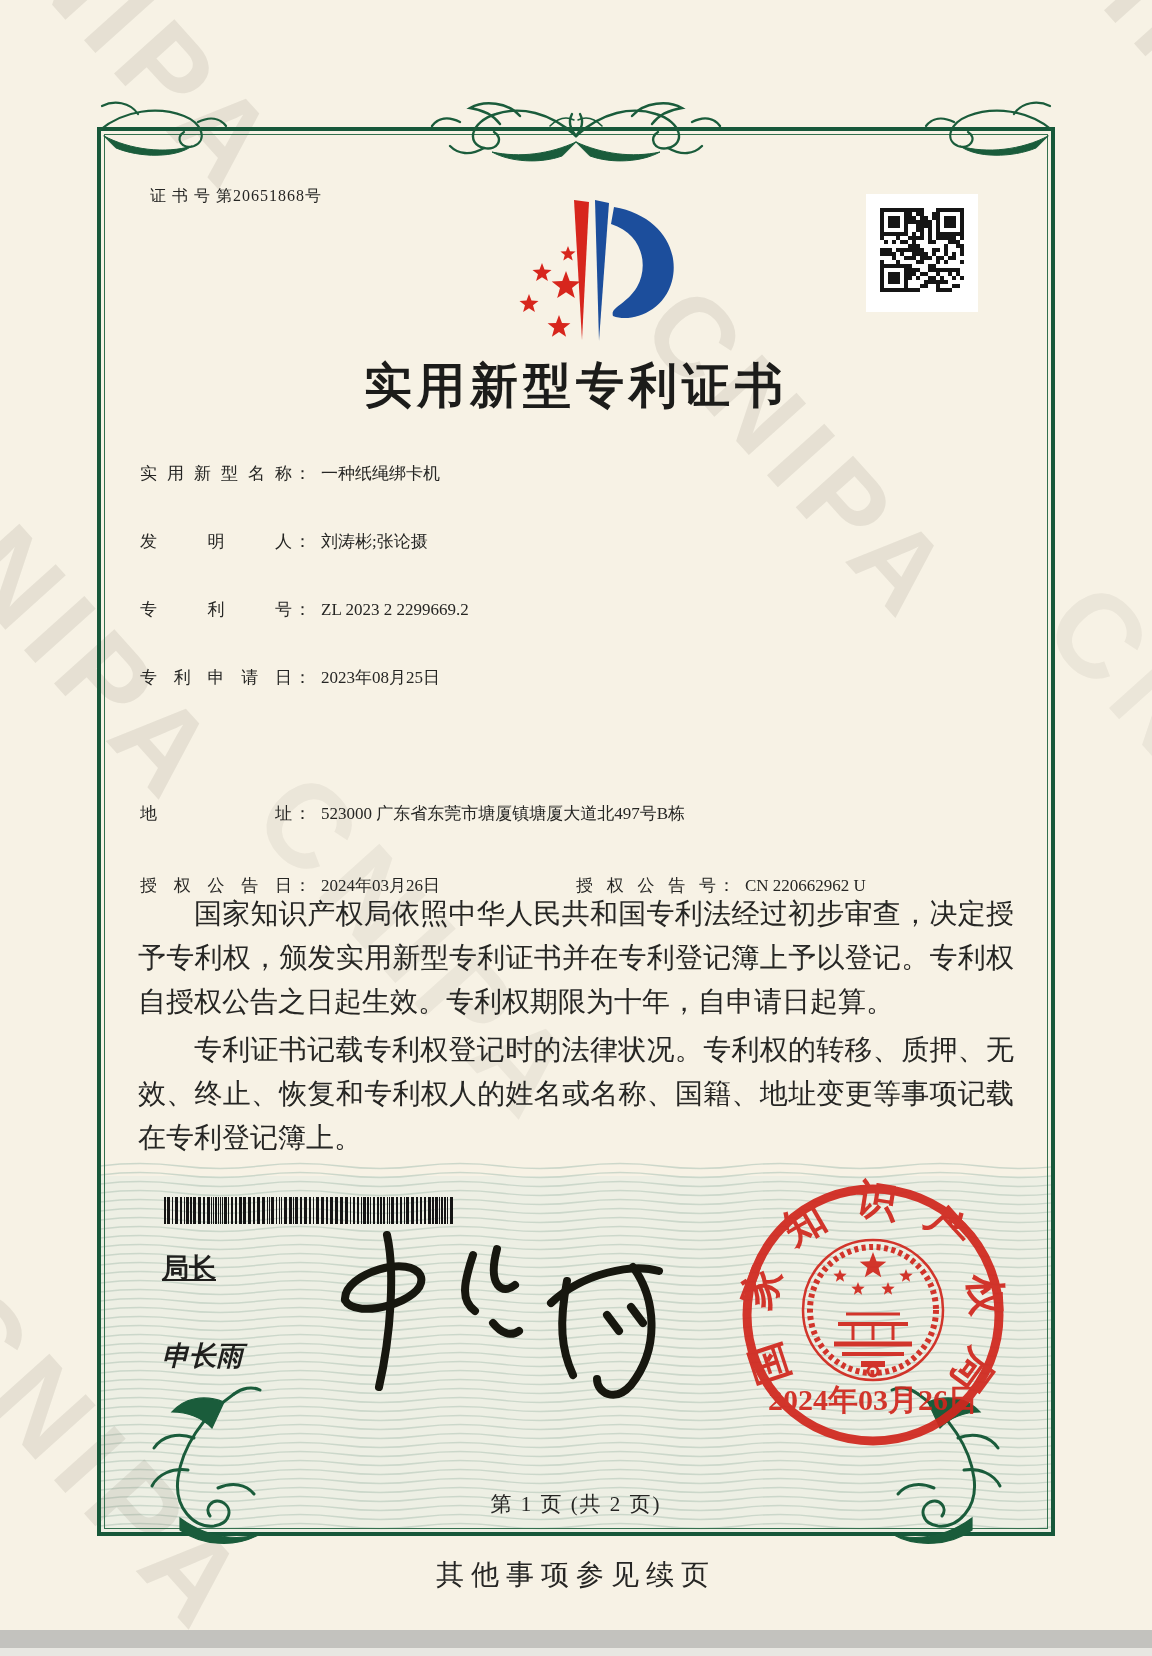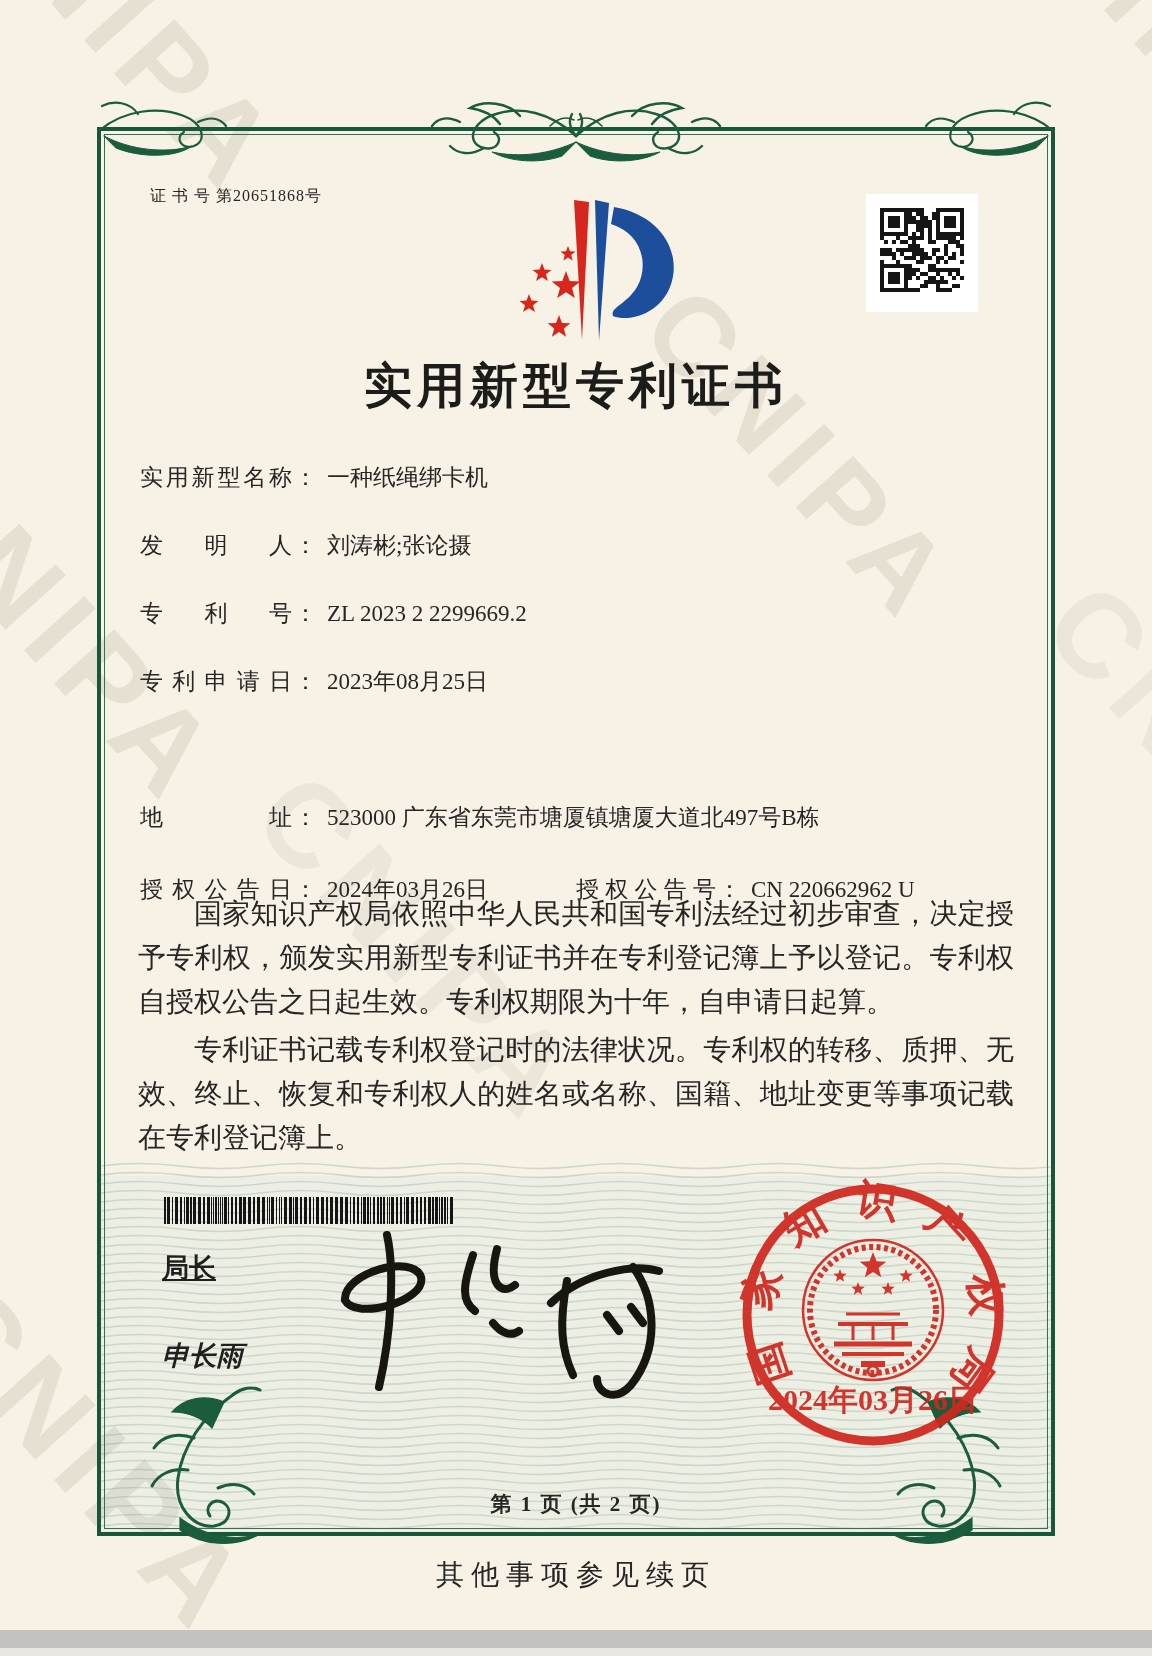--- a/index.html
+++ b/index.html
@@ -14,34 +14,34 @@
   .frame{position:absolute;left:97px;top:127px;width:950px;height:1401px;
          border:4px solid #17583a;z-index:3;}
   .frame-in{position:absolute;inset:3px;border:1.5px solid #33704e;}
   .orn{position:absolute;z-index:3;}
   
   .certno{position:absolute;left:150px;top:186px;font-size:16px;letter-spacing:1px;z-index:4;}
   .title{position:absolute;left:0;top:354px;width:100%;text-align:center;font-size:48px;
          font-weight:bold;letter-spacing:5px;z-index:4;color:#1c1c1a;}
   .qrbox{position:absolute;left:866px;top:194px;width:112px;height:118px;background:#fff;z-index:4;}
   
-  .frow{position:absolute;left:140px;width:900px;font-size:23px;z-index:4;white-space:nowrap;}
+  .frow{position:absolute;left:140px;width:900px;font-size:17px;z-index:4;white-space:nowrap;}
   .flabel{display:inline-block;width:152px;text-align:justify;text-align-last:justify;}
   .fcolon{margin:0 10px 0 2px;}
   .fgroup2{position:absolute;left:436px;top:0;}
   .fgroup2 .flabel{width:140px;}
   
   .paras{position:absolute;left:138px;top:892px;width:876px;font-size:28px;line-height:44px;
          text-align:justify;z-index:4;}
   .paras p{margin:0 0 4px 0;text-indent:2em;}
   
   .signer{position:absolute;left:162px;z-index:4;font-family:"Liberation Sans","DejaVu Sans",sans-serif;
           font-weight:bold;font-size:27px;color:#1f1f1d;}
   .pagefoot{position:absolute;left:0;top:1490px;width:100%;text-align:center;font-size:21px;
-            letter-spacing:2px;z-index:4;font-weight:bold;}
+            letter-spacing:2px;z-index:4;}
   .note{position:absolute;left:0;top:1556px;width:100%;text-align:center;font-size:28px;
         letter-spacing:7px;z-index:4;}
   .strip1{position:absolute;left:0;top:1630px;width:100%;height:18px;background:#c3c2be;z-index:6;}
   .strip2{position:absolute;left:0;top:1648px;width:100%;height:8px;background:#e8e7e2;z-index:6;}
   .sealtext{font-size:41px;font-weight:bold;letter-spacing:27px;fill:#d0271e;
             font-family:"Liberation Serif","DejaVu Serif",serif;}
   .sealdate{font-size:30px;font-weight:bold;fill:#d0271e;
             font-family:"Liberation Serif","DejaVu Serif",serif;}
 </style>
 </head>

